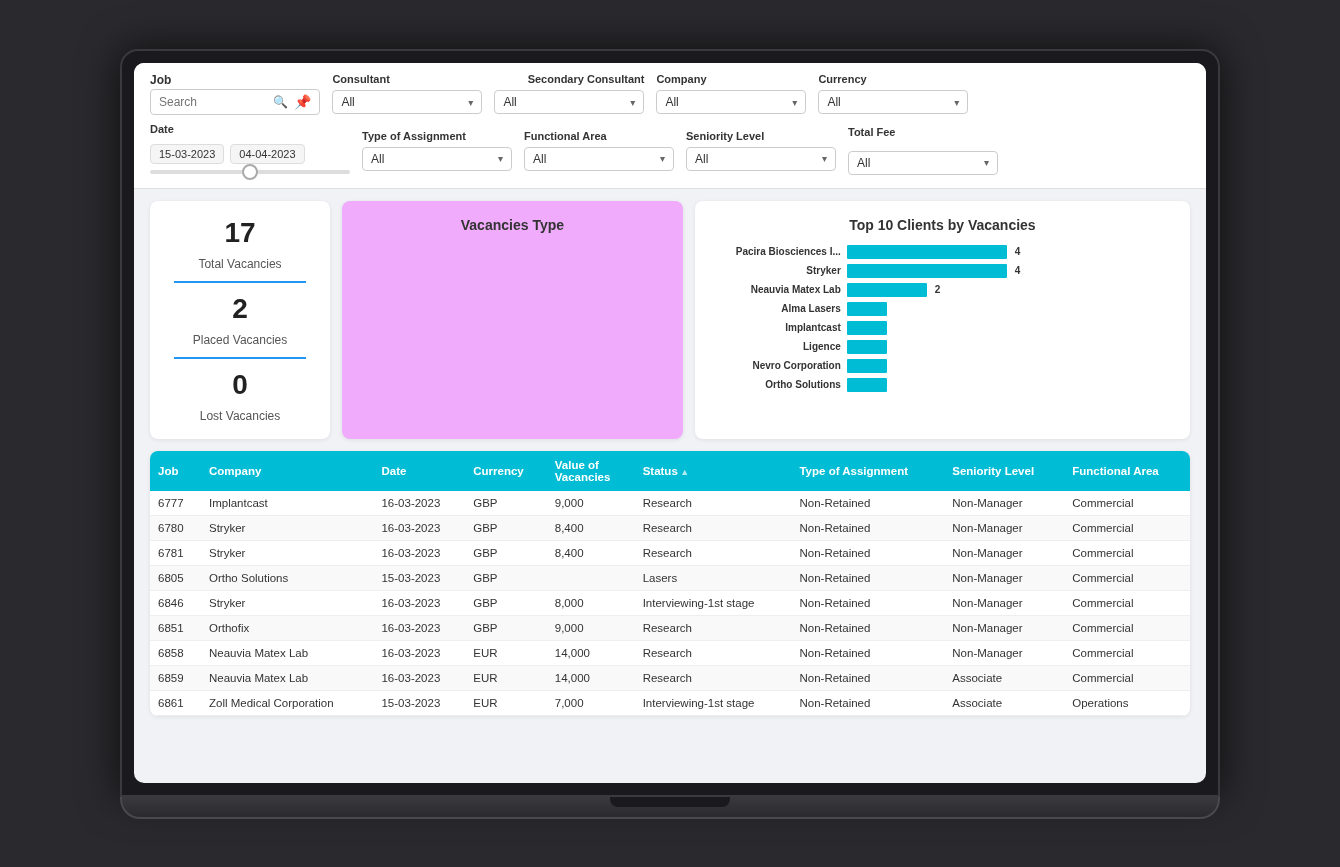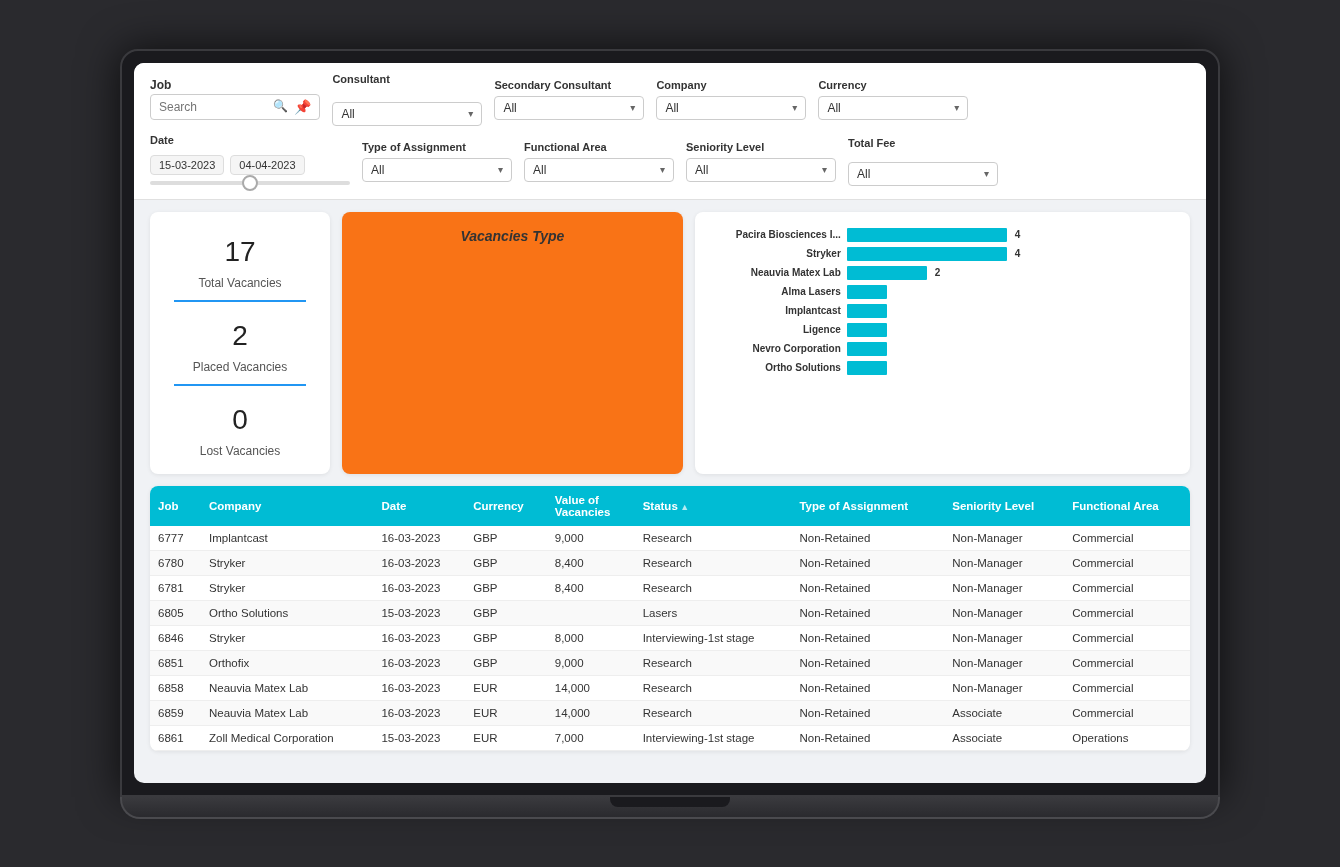--- a/index.html
+++ b/index.html
@@ -77,20 +77,21 @@
       font-size: 12px;
       color: #333;
       background: #fff;
       cursor: pointer;
       min-width: 120px;
     }
     .filter-select .chevron { font-size: 10px; color: #666; }
 
     .search-box {
       display: flex;
+      align-items: center;
       border: 1px solid #ccc;
       border-radius: 4px;
       padding: 4px 8px;
       font-size: 12px;
       background: #fff;
       min-width: 160px;
     }
     .search-box input {
       border: none;
       outline: none;
@@ -180,38 +181,36 @@
       box-shadow: 0 1px 4px rgba(0,0,0,0.08);
     }
     .stat-item {
       text-align: center;
       padding-bottom: 10px;
       border-bottom: 2px solid #2196f3;
     }
     .stat-item:last-child { border-bottom: none; padding-bottom: 0; }
     .stat-number {
       font-size: 28px;
-      font-weight: 400;
+      font-weight: 700;
       color: #222;
-      margin-top: 8px;
     }
     .stat-label {
       font-size: 12px;
       color: #555;
       margin-top: 8px;
     }
 
     
     .donut-card {
-      background: #f97316;
+      background: #f0abfc;
       border-radius: 8px;
       padding: 16px;
       flex: 1;
       box-shadow: 0 1px 4px rgba(0,0,0,0.08);
-      font-style: italic;
     }
     .card-title {
       font-size: 14px;
       font-weight: 600;
       color: #333;
       margin-bottom: 12px;
       text-align: center;
     }
     .donut-container {
       display: flex;
@@ -312,29 +311,29 @@
 
             <div class="job-section">
               <span class="job-title-label">Job</span>
               <div class="search-box">
                 <input type="text" placeholder="Search" style="">
                 <span class="search-icon-svg">🔍</span>
                 <span class="pin-icon">📌</span>
               </div>
             </div>
 
-            <div style="display:flex;flex-direction:column;gap:14px;">
+            <div style="display:flex;flex-direction:column;gap:2px;">
               <span class="filter-label">Consultant</span>
               <div class="filter-select filter-wide">
                 <span>All</span>
                 <span class="chevron">▾</span>
               </div>
             </div>
 
-            <div style="display:flex;flex-direction:column;gap:2px;">
+            <div style="display:flex;flex-direction:column;gap:2px;align-items:flex-end;">
               <span class="filter-label">Secondary Consultant</span>
               <div class="filter-select filter-wide">
                 <span>All</span>
                 <span class="chevron">▾</span>
               </div>
             </div>
 
             <div style="display:flex;flex-direction:column;gap:2px;">
               <span class="filter-label">Company</span>
               <div class="filter-select filter-wide">
@@ -418,20 +417,21 @@
                 <div class="stat-number">0</div>
                 <div class="stat-label">Lost Vacancies</div>
               </div>
             </div>
 
             <div class="donut-card">
               <div class="card-title">Vacancies Type</div>
             </div>
 
             <div class="bar-card">
+              <div class="card-title">Top 10 Clients by Vacancies</div>
               <div class="bar-chart" id="bar-chart-container">
               <div class="bar-row">
                     <span class="bar-name">Pacira Biosciences I...</span>
                     <div class="bar-fill" style="width: 160px;"></div>
                     <span class="bar-value">4</span>
                   </div>
                   <div class="bar-row">
                     <span class="bar-name">Stryker</span>
                     <div class="bar-fill" style="width: 160px;"></div>
                     <span class="bar-value">4</span>

